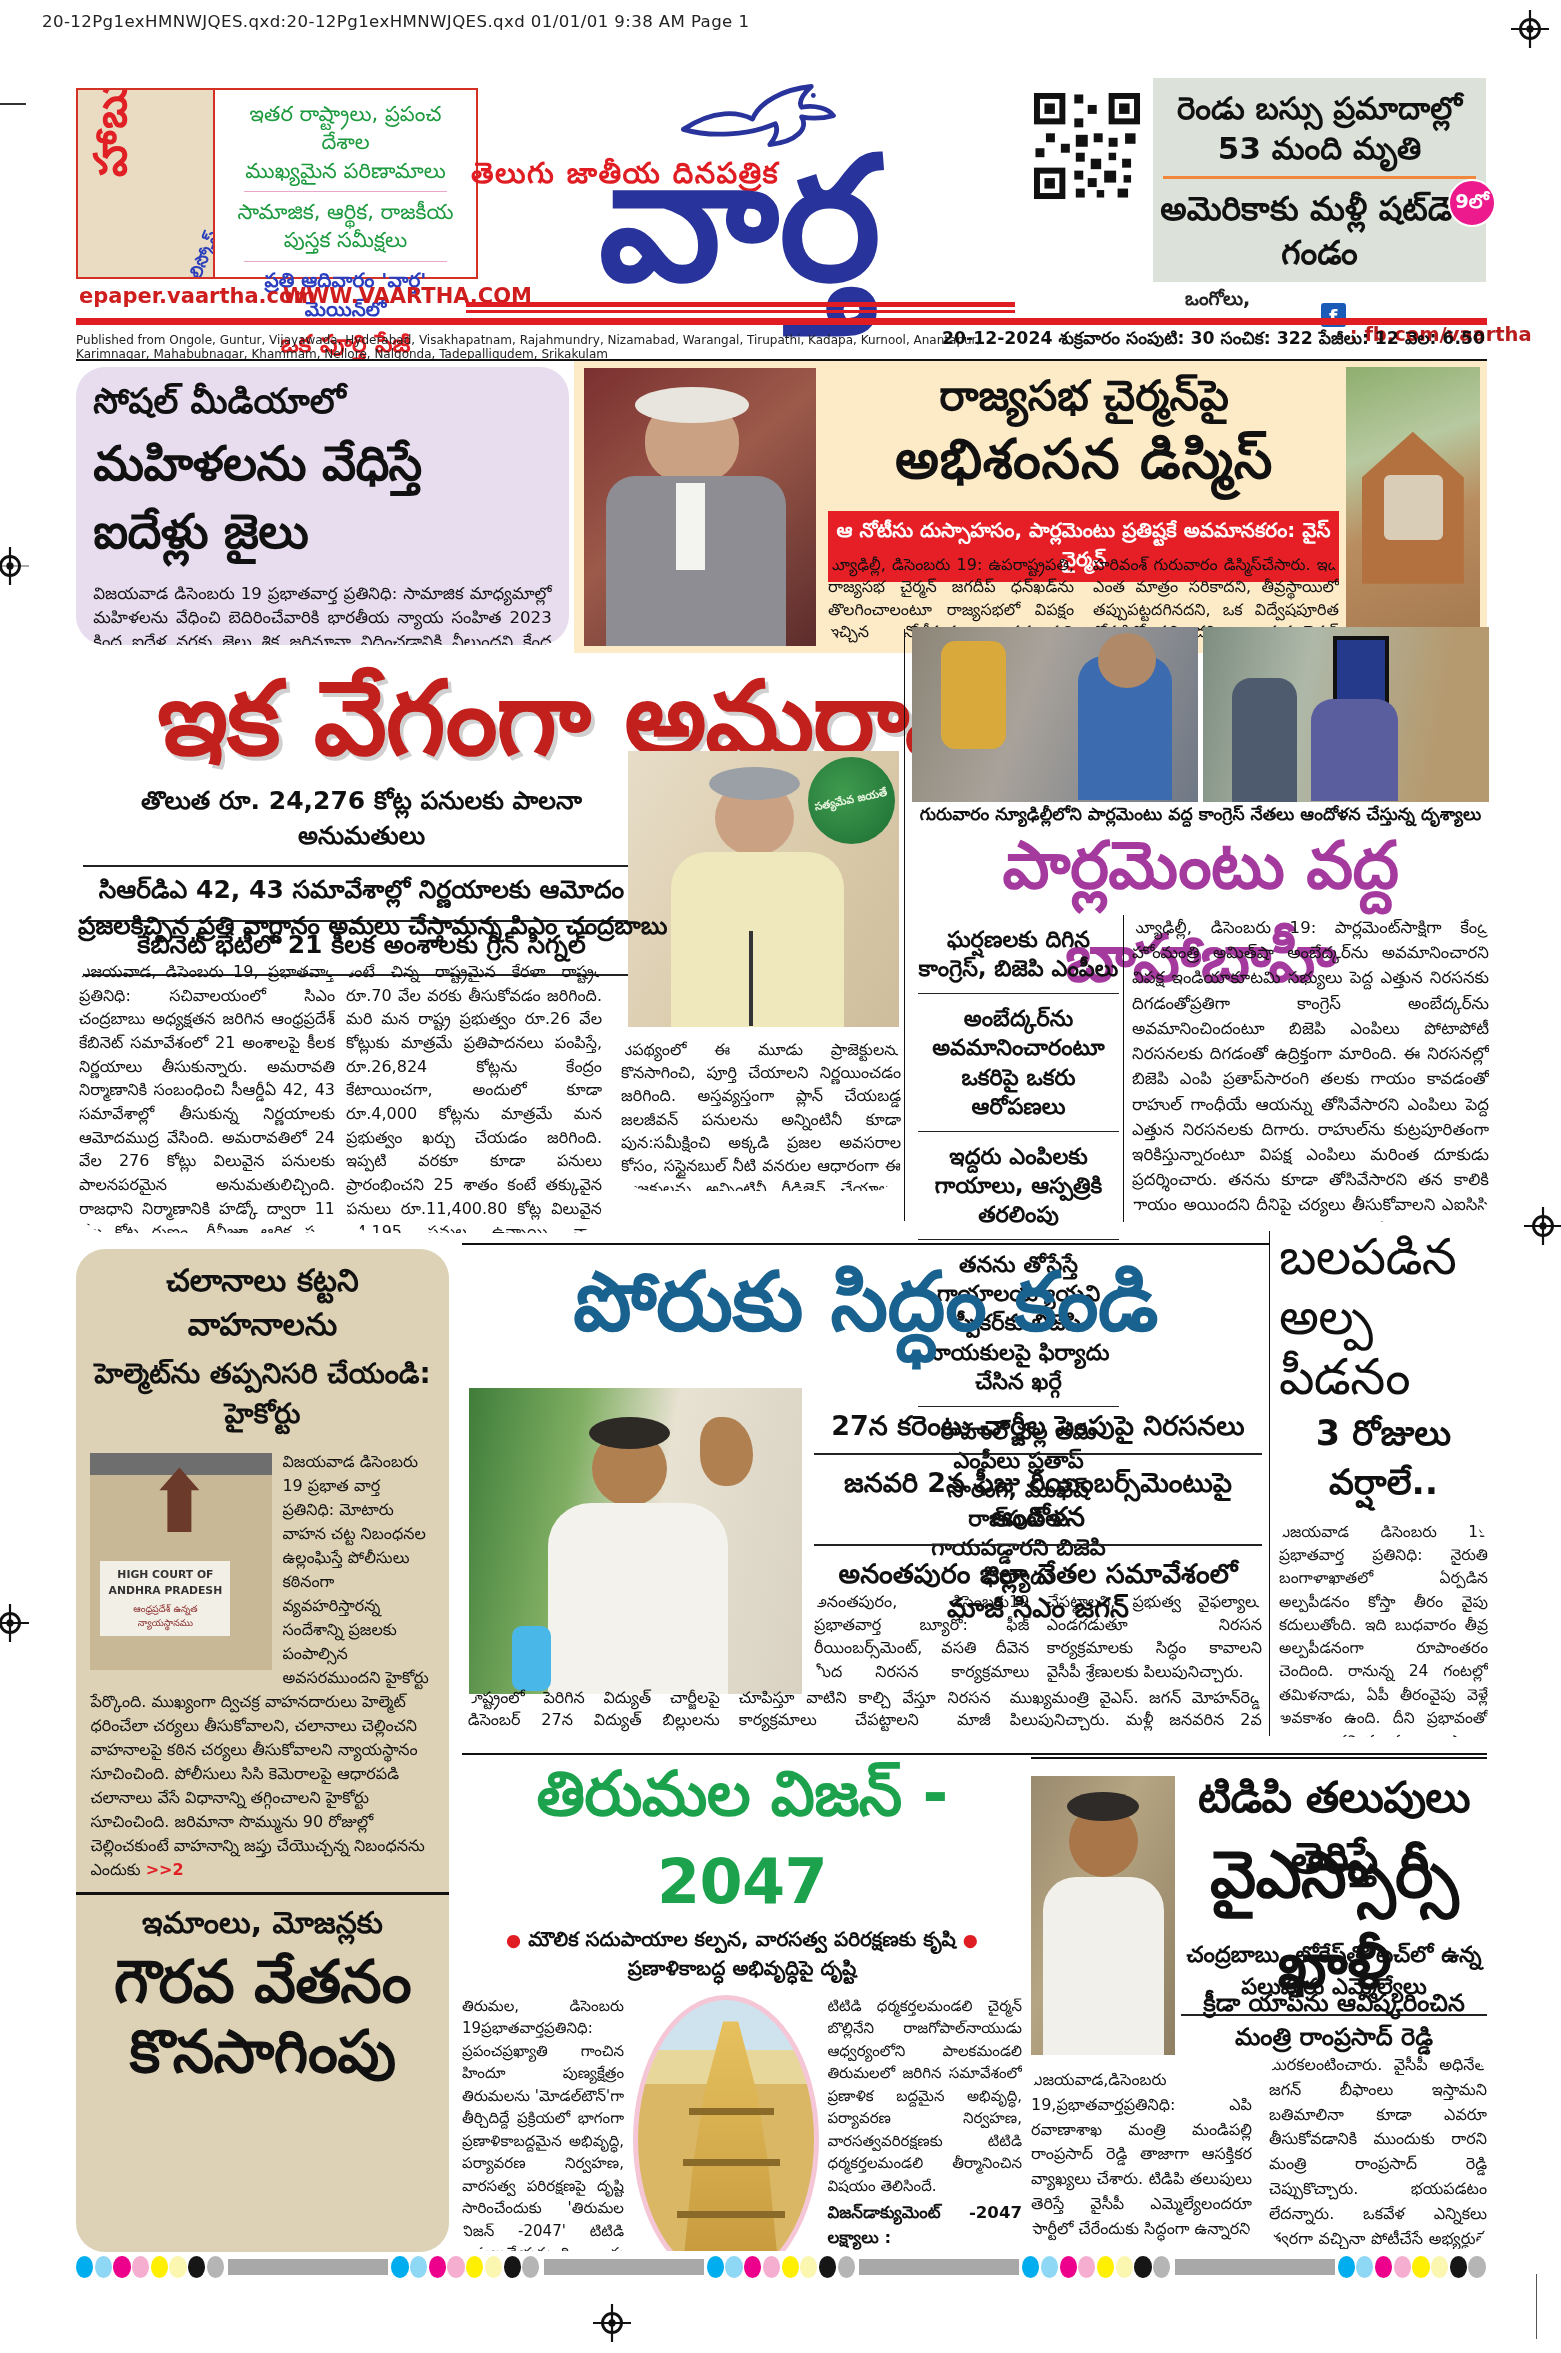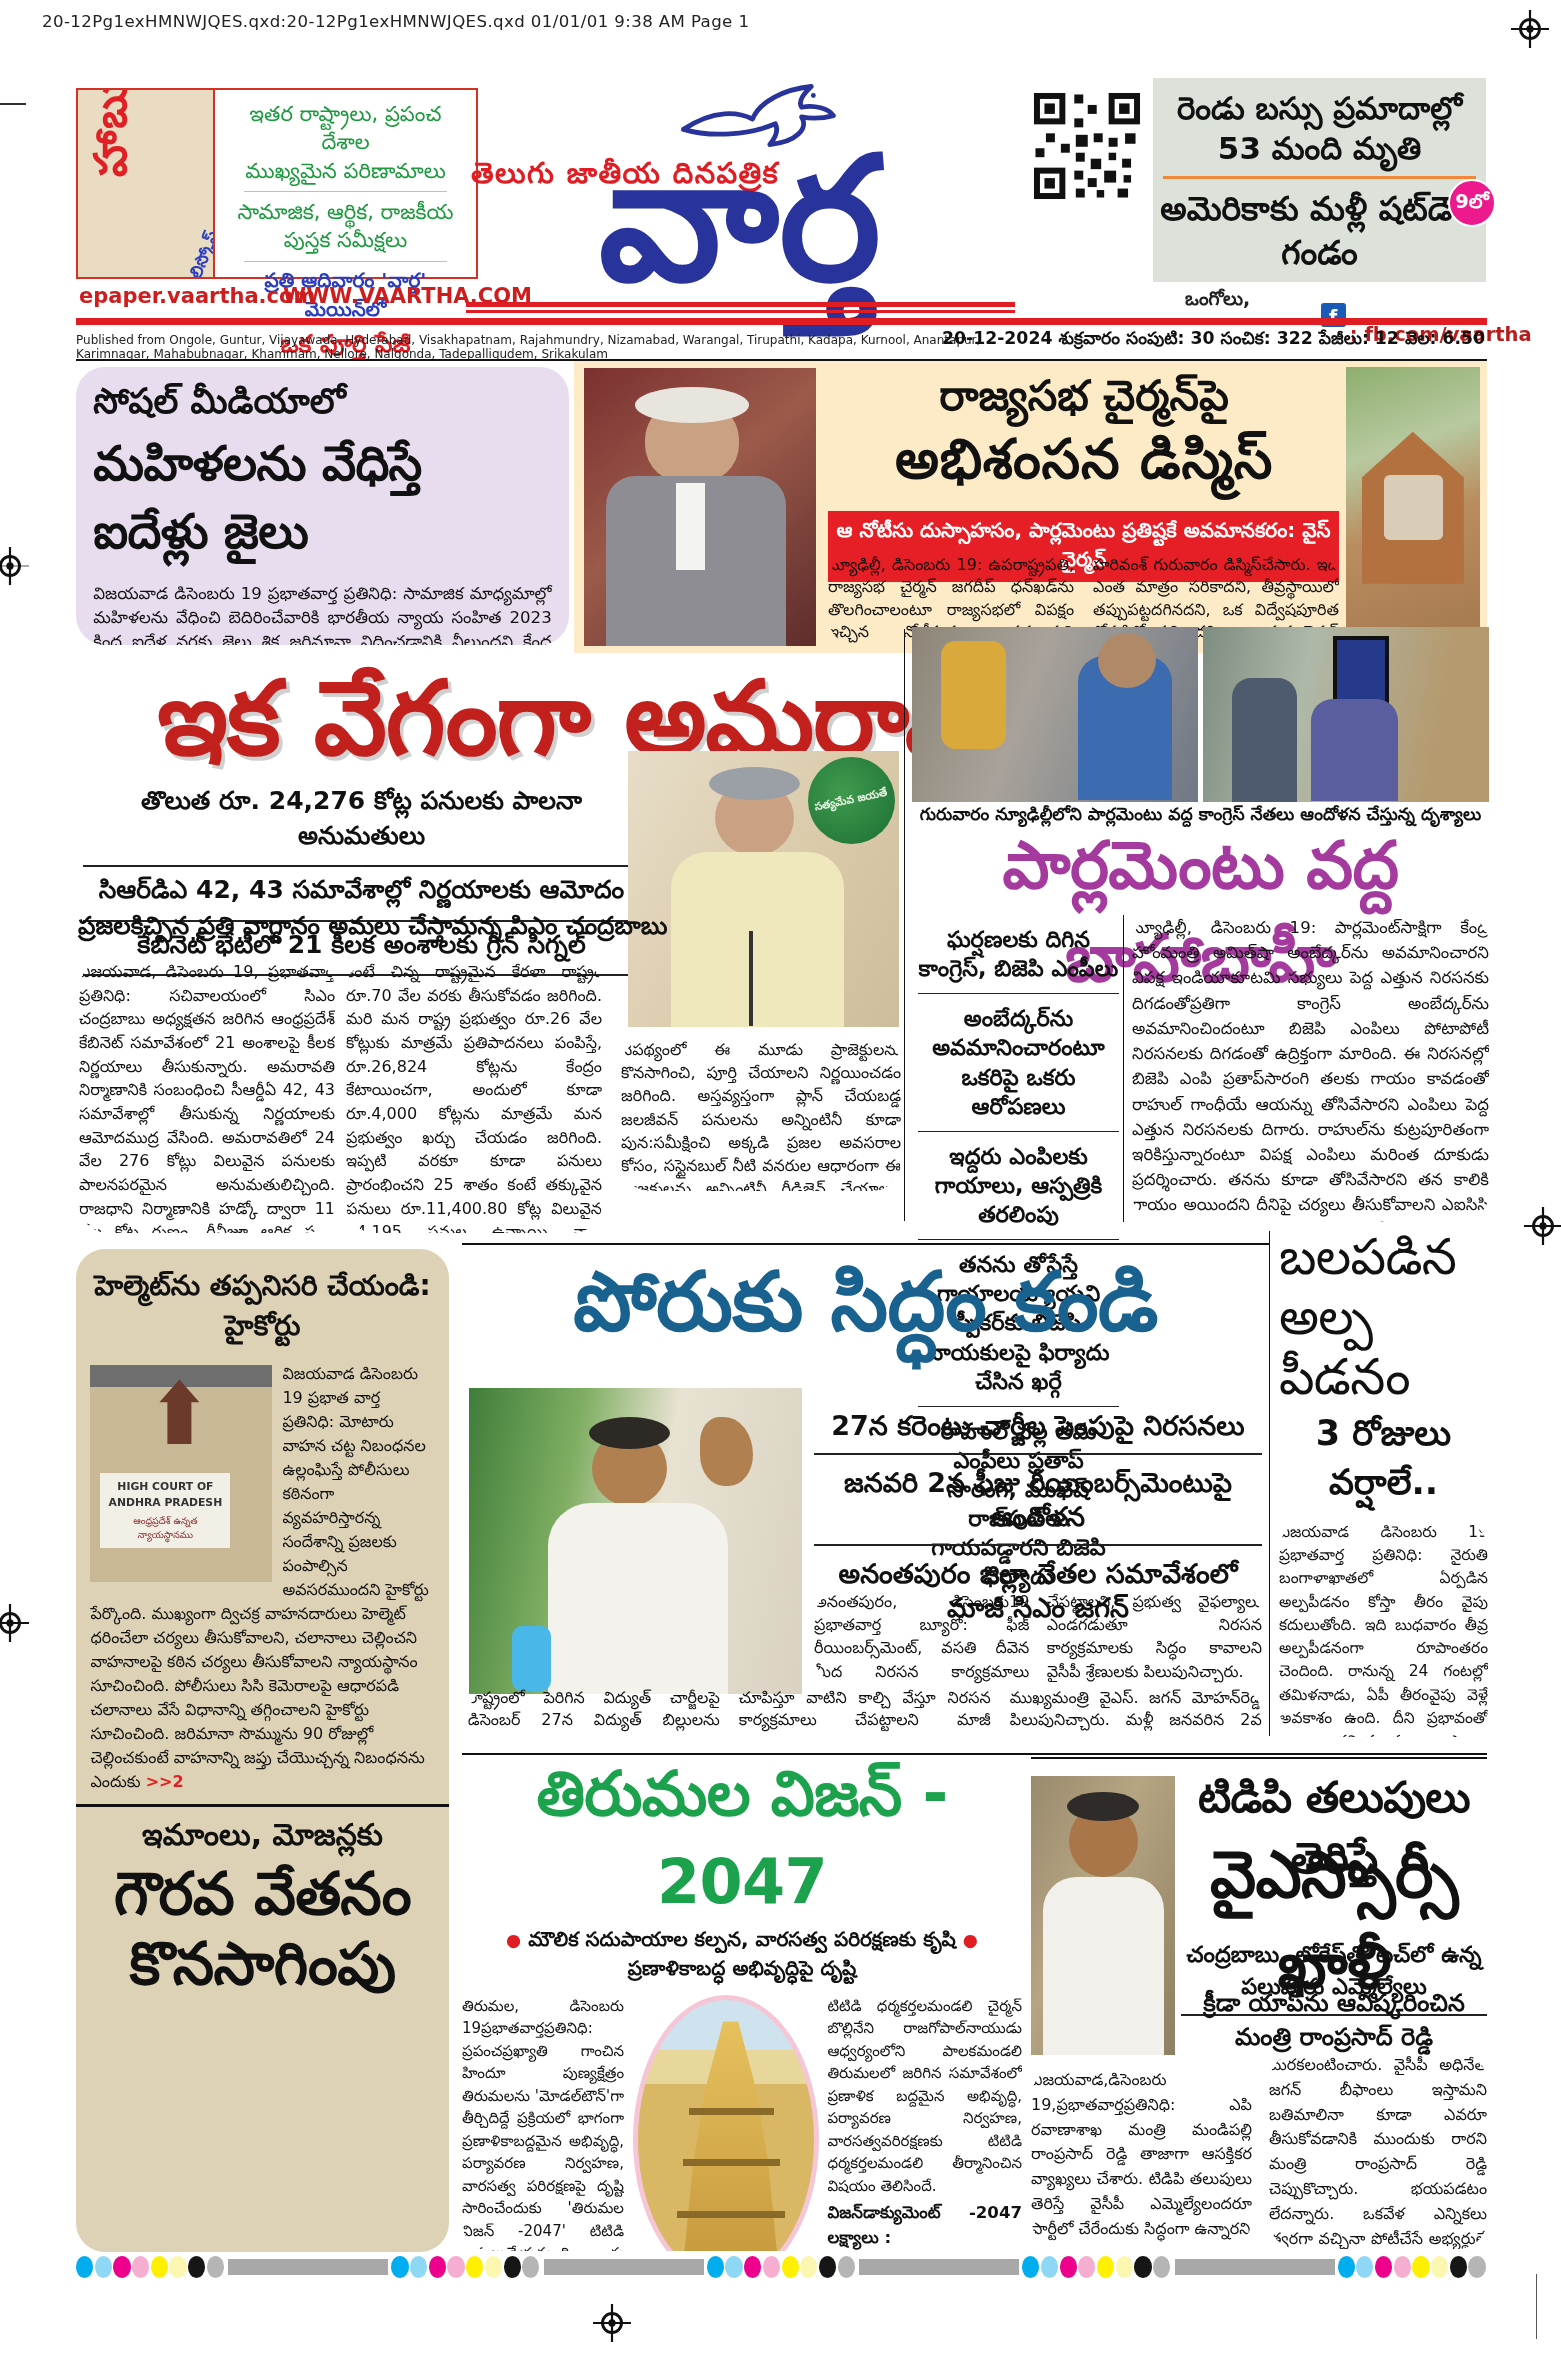--- a/index.html
+++ b/index.html
@@ -329,20 +329,21 @@
     <div class="pc-sub">అంబేద్కర్‌ను అవమానించారంటూ ఒకరిపై ఒకరు ఆరోపణలు</div>
     <div class="pc-sub">ఇద్దరు ఎంపిలకు గాయాలు, ఆస్పత్రికి తరలింపు</div>
     <div class="pc-sub">తనను తోసేస్తే గాయాలయ్యాయని స్పీకర్‌కు బిజెపి నాయకులపై ఫిర్యాదు చేసిన ఖర్గే</div>
     <div class="pc-sub">రాహుల్ వల్ల తమ ఎంపీలు ప్రతాప్ సారంగి, ముఖేష్ రాజ్‌పుత్‌లు గాయపడ్డారని బిజెపి ఫిర్యాదు</div>
   </div>
   <div class="vline" style="left:1123px;top:915px;height:307px"></div>
   <div class="pc-body just ovh"><span>న్యూఢిల్లీ, డిసెంబరు 19: పార్లమెంట్‌సాక్షిగా కేంద్ర హోంమంత్రి అమిత్‌షా అంబేద్కర్‌ను అవమానించారని విపక్ష ఇండియాకూటమి సభ్యులు పెద్ద ఎత్తున నిరసనకు దిగడంతోప్రతిగా కాంగ్రెస్ అంబేద్కర్‌ను అవమానించిందంటూ బిజెపి ఎంపిలు పోటాపోటీ నిరసనలకు దిగడంతో ఉద్రిక్తంగా మారింది. ఈ నిరసనల్లో బిజెపి ఎంపి ప్రతాప్‌సారంగి తలకు గాయం కావడంతో రాహుల్ గాంధీయే ఆయన్ను తోసివేసారని ఎంపిలు పెద్ద ఎత్తున నిరసనలకు దిగారు. రాహుల్‌ను కుట్రపూరితంగా ఇరికిస్తున్నారంటూ విపక్ష ఎంపిలు మరింత దూకుడు ప్రదర్శించారు. తనను కూడా తోసివేసారని తన కాలికి గాయం అయిందని దీనిపై చర్యలు తీసుకోవాలని ఎఐసిసి అధ్యక్షుడు మల్లిఖార్జున్‌ఖర్గే లోక్‌సభ స్పీకర్ ఓంబిర్లాకు ఫిర్యాదులుచేస్తామన్నారు. రాహుల్‌గాంధీ తోసివేయడంవల్లనే ఇద్దరు బిజెపి ఎంపిలుప్రతాప్ సారంగి, ముకేష్ రాజ్‌పుత్‌లు తీవ్రంగా గాయపడ్డారని కేంద్ర పార్లమెంటరీ వ్యవహారాల మంత్రి కిరెన్ రిజిజు ఆరోపించారు. ఏచట్టం కింద ఆయనకు మా ఎంపిలపై దాడిచేసే అధికారం ఉందని రాహుల్‌పై కిరెన్ రిజిజు ఎగతాళి ప్రశ్నలువేసారు. ఎంపిలను కొట్టేందుకు మీరు ఏమైనా కరాటే, కుంగ్‌ఫూలు నేర్చుకున్నారా అని ఎద్దేవాచేసారు. పార్లమెంటు అనేది ప్రజాస్వామ్య దేవాలయమని రెజ్లింగ్‌రింగ్ కాదని మాపార్టీ ఇద్దరు సహచరులను తీవ్రంగా గాయపరిచారని, వారిని ఆసుపత్రికి తరలించామన్నారు.</span> </div>
 
   <div class="tan-box ovh">
     <div>
+      <div class="sz-kicker">చలానాలు కట్టని వాహనాలను</div>
       <div class="sz-sub">హెల్మెట్‌ను తప్పనిసరి చేయండి: హైకోర్టు</div>
       <div class="sz-content">
         <div class="sz-photo">
           <div class="ph-shape" style="left:69px;top:14.4px;width:40px;height:65px;background:#6b3a2a;clip-path:polygon(20% 100%,20% 35%,0 35%,50% 0,100% 35%,80% 35%,80% 100%)"></div>
           <div class="sz-sign">
             <div class="sz-sign-en">HIGH COURT OF ANDHRA PRADESH</div>
             <div class="sz-sign-te">ఆంధ్రప్రదేశ్ ఉన్నత న్యాయస్థానము</div>
           </div>
         </div>
         <span class="just">విజయవాడ డిసెంబరు 19 ప్రభాత వార్త ప్రతినిధి: మోటారు వాహన చట్ట నిబంధనల ఉల్లంఘిస్తే పోలీసులు కఠినంగా వ్యవహరిస్తారన్న సందేశాన్ని ప్రజలకు పంపాల్సిన అవసరముందని హైకోర్టు పేర్కొంది. ముఖ్యంగా ద్విచక్ర వాహనదారులు హెల్మెట్ ధరించేలా చర్యలు తీసుకోవాలని, చలానాలు చెల్లించని వాహనాలపై కఠిన చర్యలు తీసుకోవాలని న్యాయస్థానం సూచించింది.</span>

